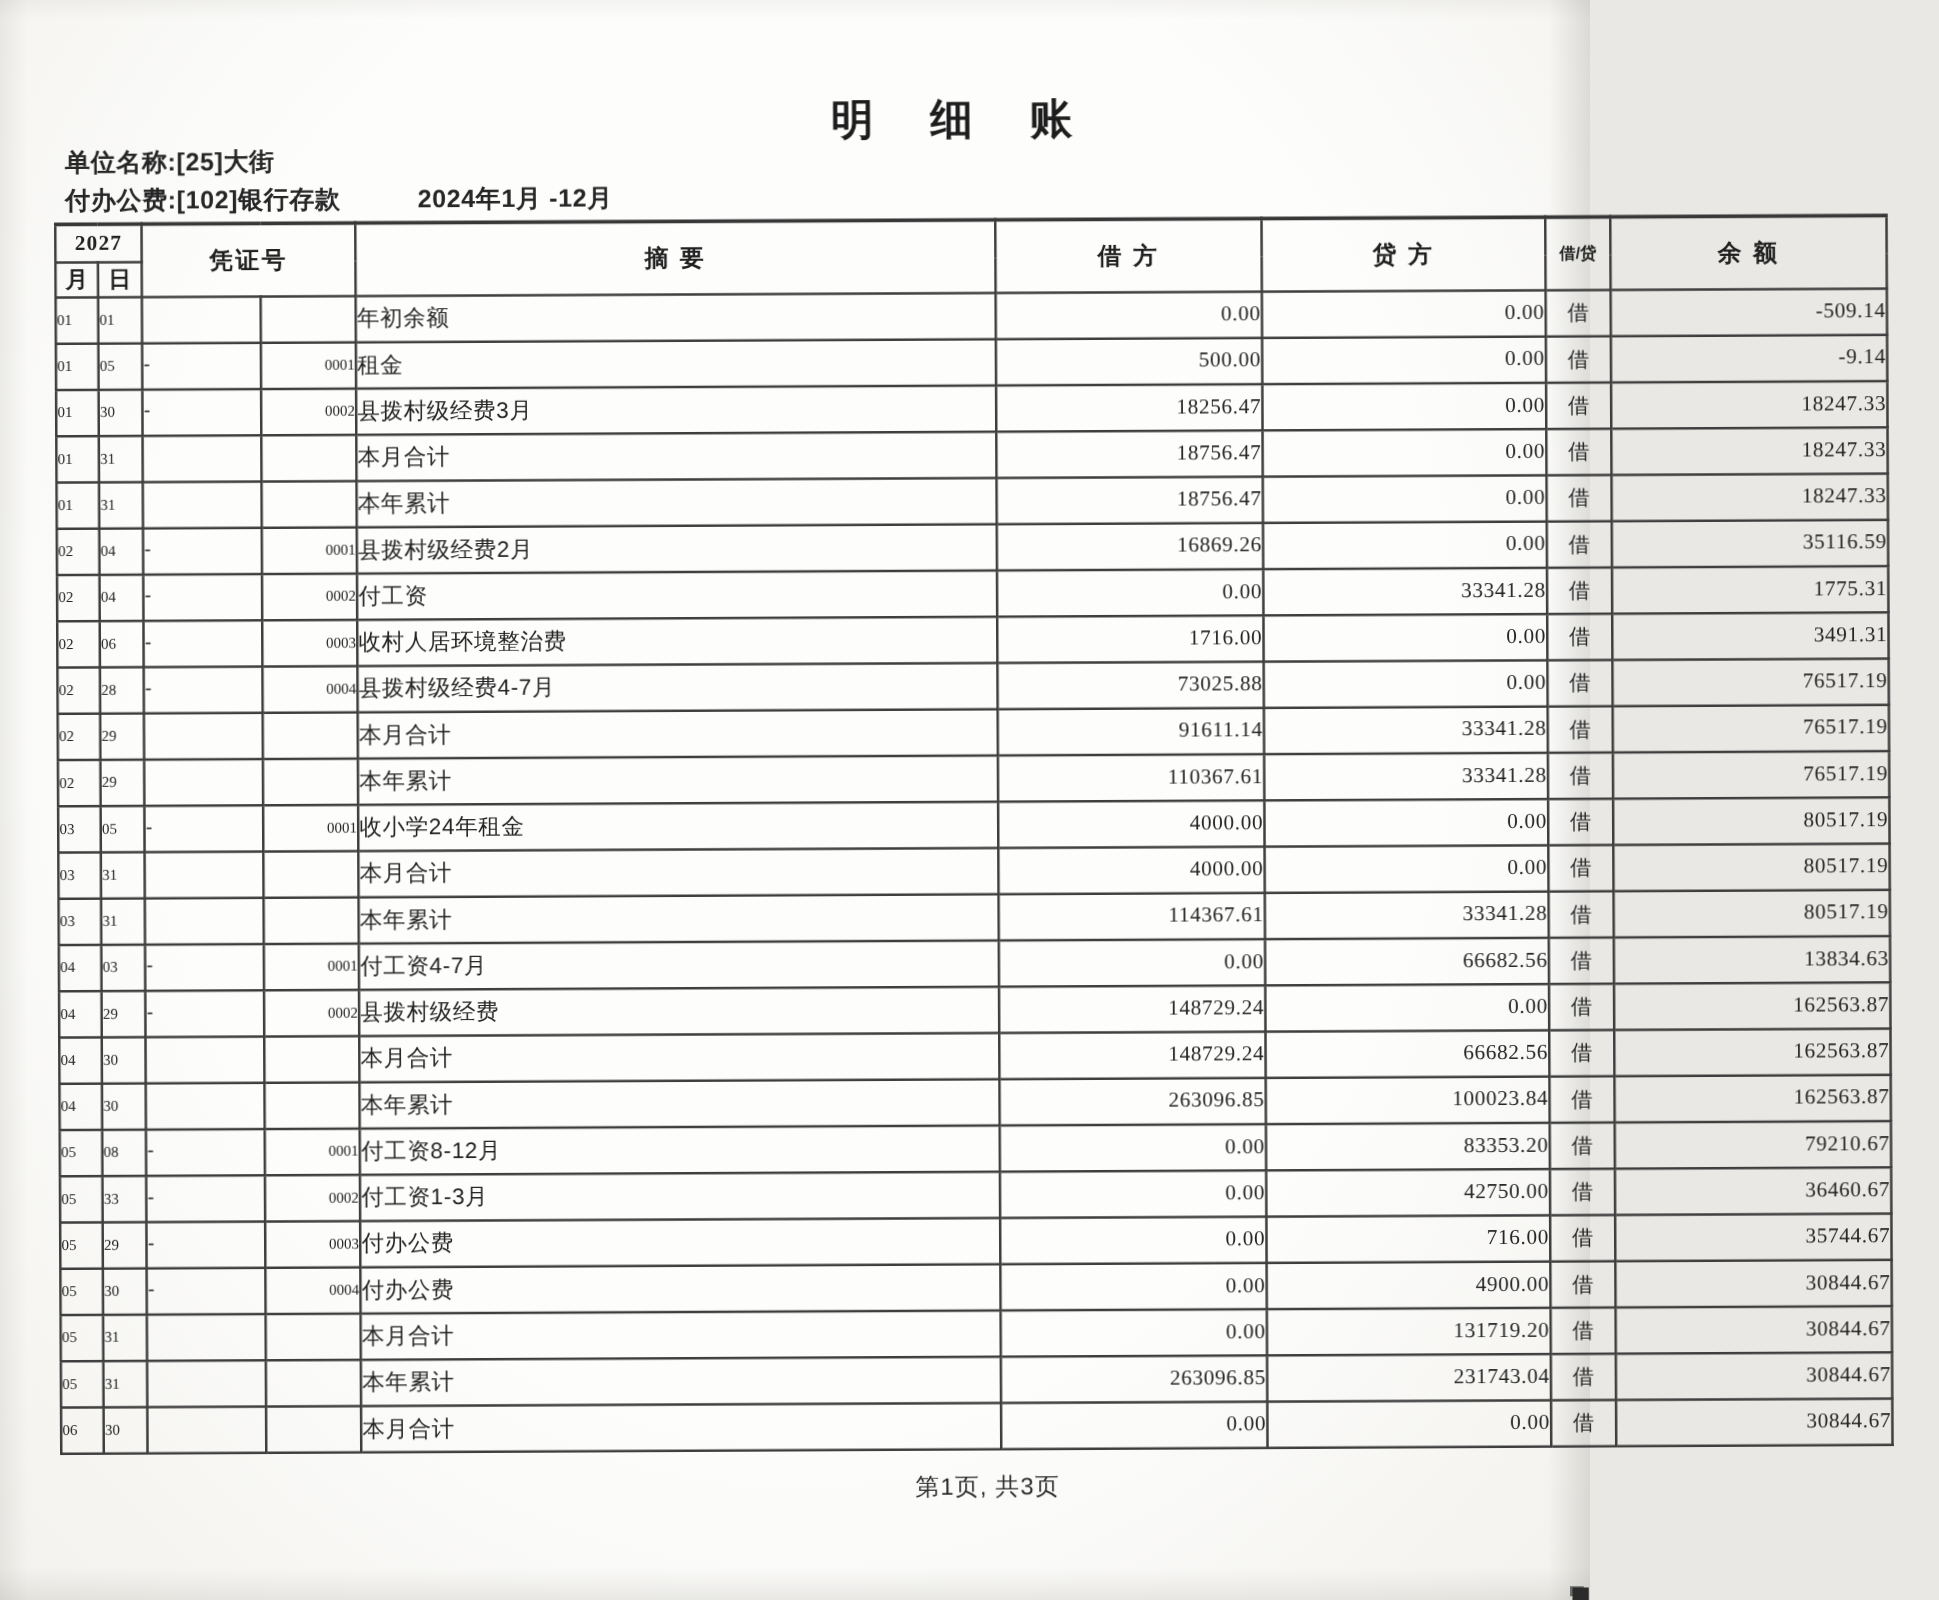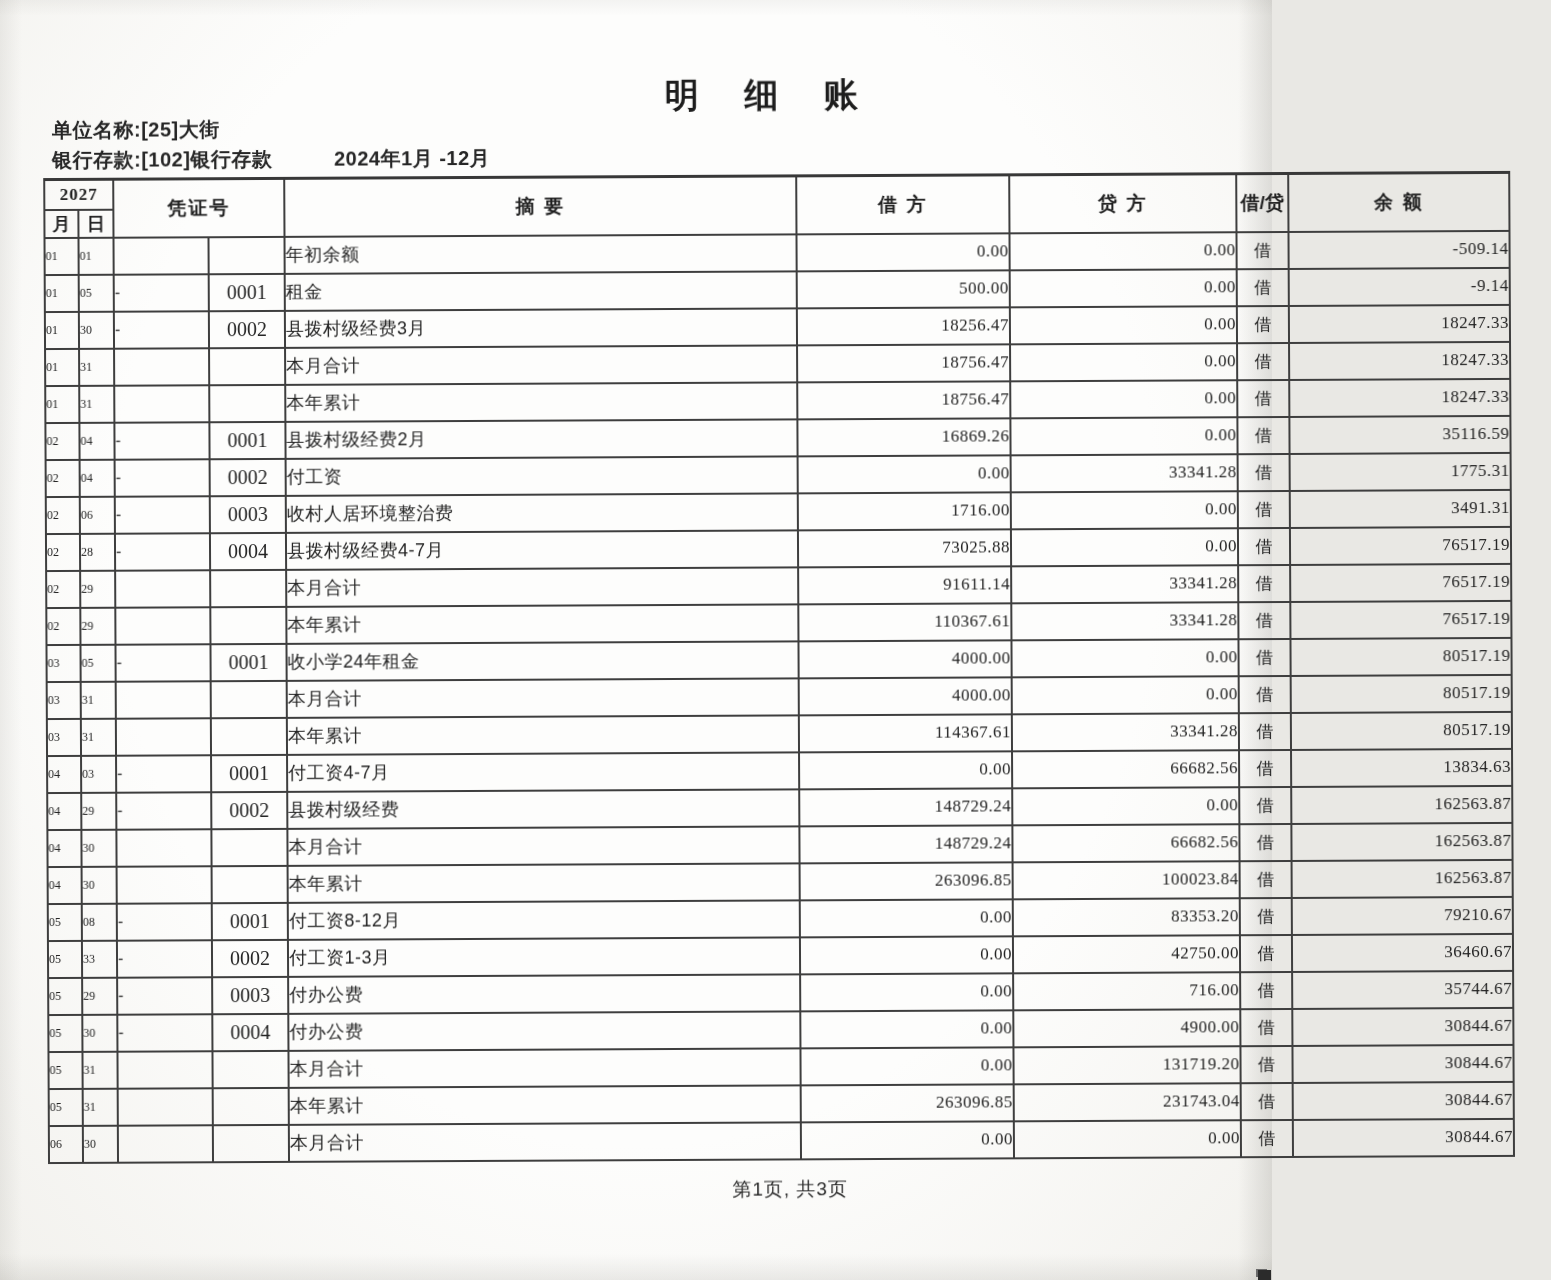--- a/index.html
+++ b/index.html
@@ -52,30 +52,30 @@
   table.ledger{border-top:3px solid #383838;}
   thead th{
     font-weight:bold;font-size:19px;color:#202020;
     text-align:center;vertical-align:middle;
     letter-spacing:2px;
   }
   tr.hrow1{height:30px;}
   tr.hrow2{height:28px;}
   th.h-year{font-size:17px;font-family:"Liberation Serif", serif;letter-spacing:1px;}
   th.h-md{font-size:18px;letter-spacing:0;}
-  th.h-dc{font-size:19px;letter-spacing:0;}
+  th.h-dc{font-size:13px;letter-spacing:0;}
   tbody tr{height:37px;}
   tbody td{vertical-align:middle;font-size:18px;}
   .c-md{
     text-align:left;padding-left:5px;font-size:12px;
     font-family:"Liberation Serif", serif;
   }
   .c-vd{text-align:left;padding-left:8px;font-size:16px;}
   .c-vn{
-    text-align:center;padding-left:6px;font-size:20px;
+    text-align:right;padding-left:6px;font-size:12px;
     font-family:"Liberation Serif", serif;
   }
   .c-sum{text-align:left;padding-left:8px;font-size:18px;letter-spacing:0.5px;}
   .c-num{
     text-align:right;padding-right:8px;font-size:17px;
     font-family:"Liberation Serif", serif;letter-spacing:0.5px;
   }
   .c-dc{text-align:center;font-size:17px;}
   .footer{
     position:absolute;left:0;top:1180px;width:1580px;
@@ -90,21 +90,21 @@
 </head>
 <body>
 
 <div class="page">
   <div class="content">
 
     <h1 class="title">明  细  账</h1>
 
     <div class="meta-line meta-unit"><span>单位名称:</span><span>[25]大街</span></div>
 
-    <div class="meta-line meta-subject"><span>银行存款:</span><span>[102]银行存款</span><span class="period">2024年1月 -12月</span></div>
+    <div class="meta-line meta-subject"><span>付办公费:</span><span>[102]银行存款</span><span class="period">2024年1月 -12月</span></div>
 
     <table class="ledger">
       <colgroup>
         <col style="width:34px">
           <col style="width:35px">
         <col style="width:95px">
           <col style="width:76px">
         <col style="width:512px">
         <col style="width:213px">
           <col style="width:227px">

